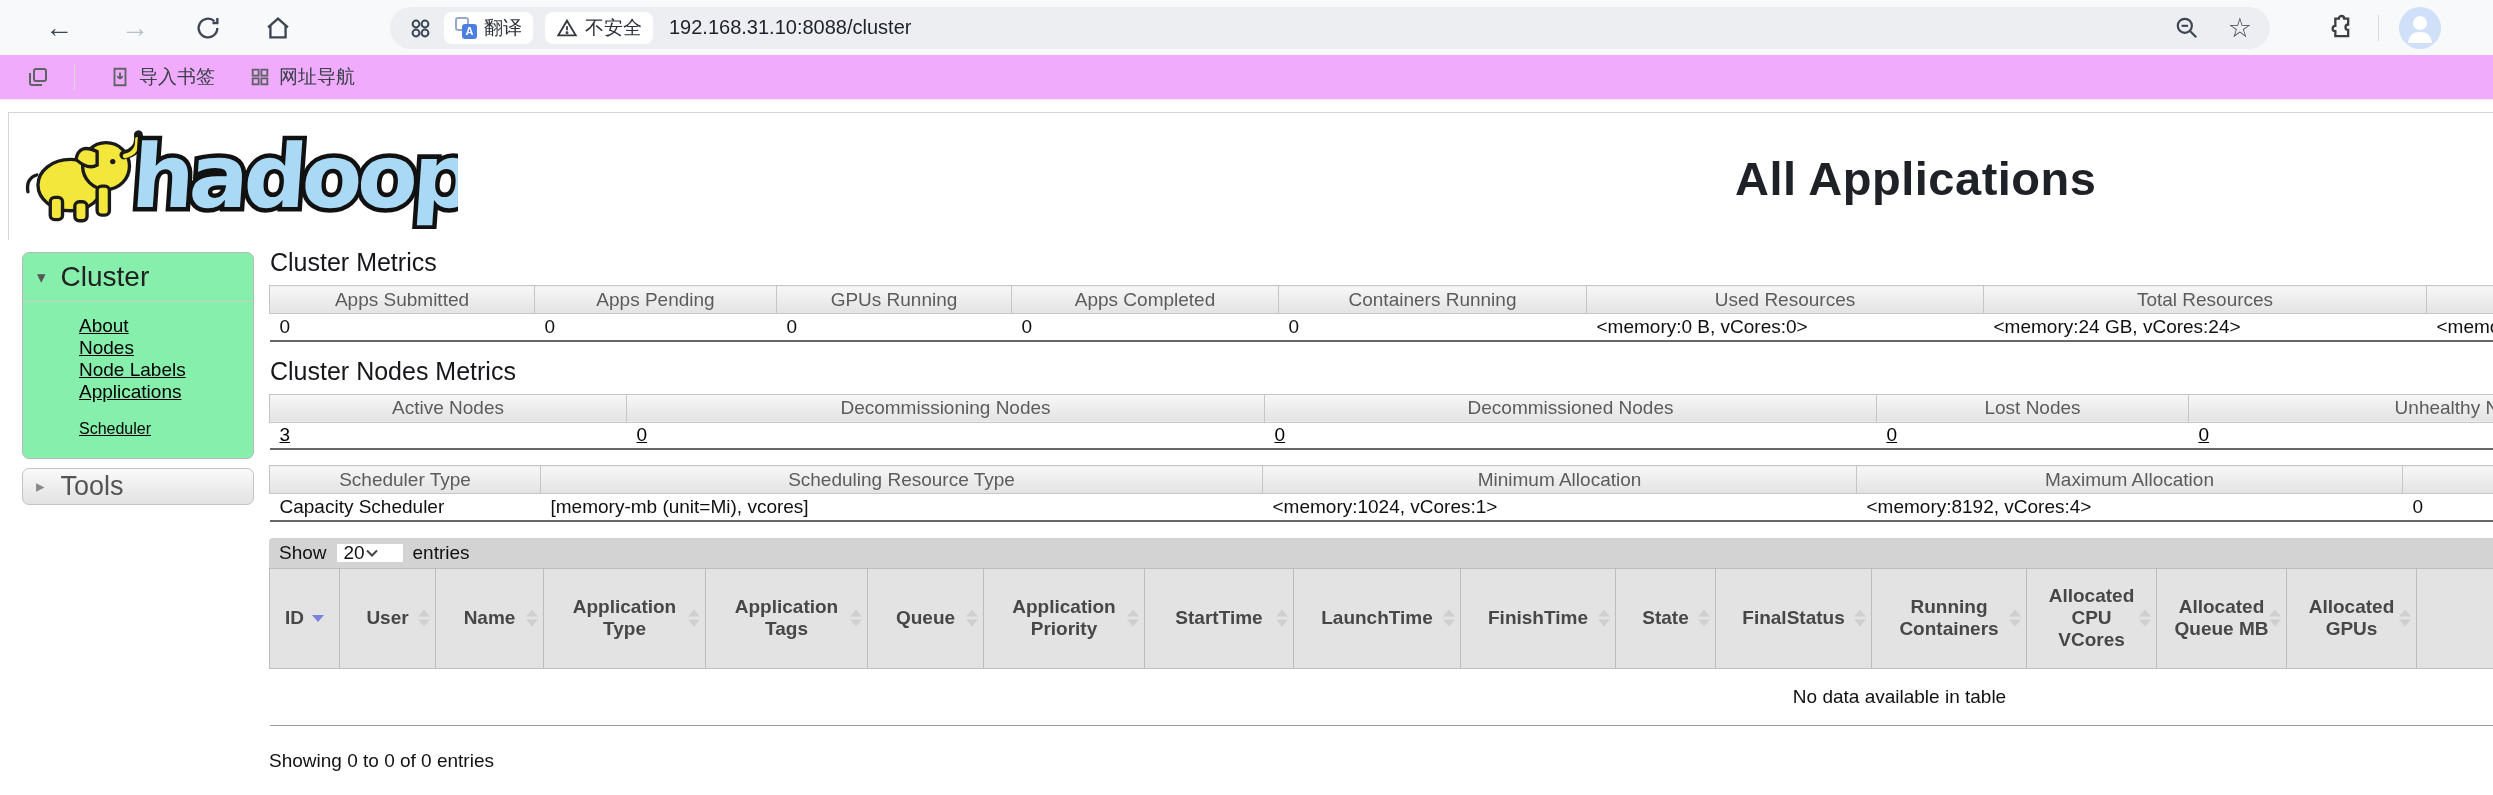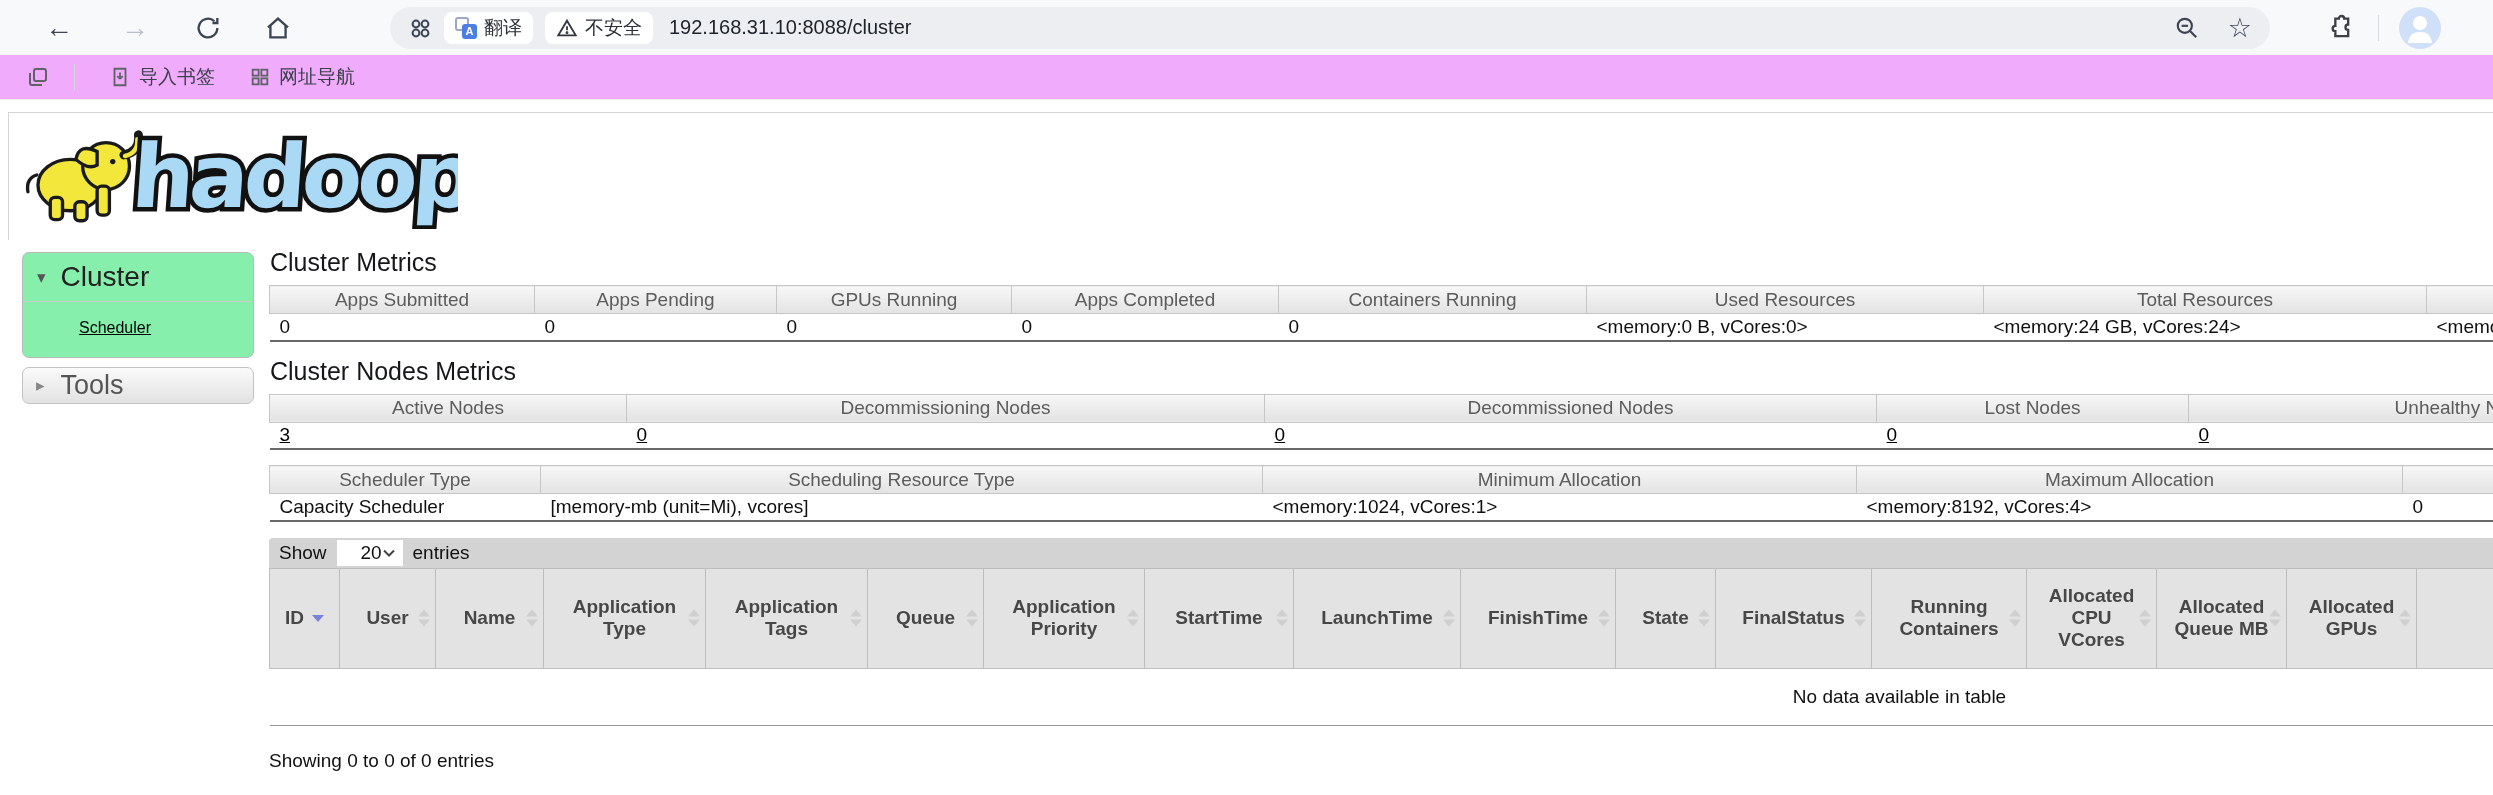--- a/index.html
+++ b/index.html
@@ -69,22 +69,22 @@
   .m { margin-bottom:15px; }
   .m thead th { height:28px; background:linear-gradient(#f7f7f7,#e3e3e3);
     border:1px solid #c6c6c6; font-weight:400; font-size:19px; color:#5c5c5c;
     text-align:center; padding:0 4px; white-space:nowrap; overflow:hidden; }
   .m tbody td { height:27px; font-size:19px; color:#101010; padding-left:10px;
     border-bottom:2px solid #686868; background:#fff; white-space:nowrap; }
 
   .showbar { width:3260px; height:30px; margin-top:16px; background:#d3d3d3;
     border-radius:4px 4px 0 0; display:flex; align-items:center; font-size:19px;
     color:#111; padding-left:10px; }
-  .sel { background:#fff; height:26px; width:66px; margin:0 10px; display:inline-flex;
-    align-items:center; justify-content:flex-end; padding:0 7px; font-size:19px;
+  .sel { background:#fff; height:18px; width:66px; margin:0 10px; display:inline-flex;
+    align-items:center; justify-content:flex-start; padding:0 7px; font-size:19px;
     cursor:pointer; }
 
   .apps { width:3260px; }
   .apps thead th { background:#e3e3e3; border:1px solid #bdbdbd; height:100px;
     font-size:19px; font-weight:bold; color:#474747; text-align:center;
     vertical-align:middle; position:relative; padding:0 13px; cursor:pointer; }
   .sorts { position:absolute; right:5px; top:50%; transform:translateY(-50%);
     display:flex; flex-direction:column; gap:3px; }
   .tri-up { width:0; height:0; border-left:6px solid transparent; border-right:6px solid transparent;
     border-bottom:7px solid #cfcfcf; }
@@ -191,26 +191,33 @@
       <path d="M70 27 q-16 -8 -19 7 q11 10 19 5 Z" fill="#f2e73a" stroke="#1a1a1a" stroke-width="3"></path>
       <rect x="70" y="58" width="11" height="26" rx="4" fill="#f2e73a" stroke="#1a1a1a" stroke-width="3"></rect>
       <path d="M94 30 q15 -3 13 -18" fill="none" stroke="#1a1a1a" stroke-width="8" stroke-linecap="round"></path>
       <path d="M95 31 q12 -3 11 -15" fill="none" stroke="#f2e73a" stroke-width="4" stroke-linecap="round"></path>
       <circle cx="84" cy="36" r="2.4" fill="#1a1a1a"></circle>
     </svg>
     <svg width="330" height="108" viewBox="0 0 330 108" style="margin-left:-16px">
       <text x="8" y="86" font-family="DejaVu Sans, sans-serif" font-weight="bold" font-size="88" transform="skewX(-4)" letter-spacing="-5" stroke="#111" stroke-width="9" paint-order="stroke" fill="#a9d9f5">hadoop</text>
     </svg>
   </span>
+  <div class="page-title">All Applications</div>
 </div>
 
 <div class="layout">
   <aside>
     <div class="navbox">
       <div class="nav-title"><span class="caret">▾</span><span>Cluster</span></div>
+      <ul class="navlinks">
+        <li><a>About</a></li>
+        <li><a>Nodes</a></li>
+        <li><a>Node Labels</a></li>
+        <li><a>Applications</a></li>
+      </ul>
       <a class="sched">Scheduler</a>
     </div>
     <div class="toolsbar">
         <span class="caret">▸</span>
         <span>Tools</span>
       </div>
   </aside>
 
   <main>
     <h3 class="sec">Cluster Metrics</h3>

